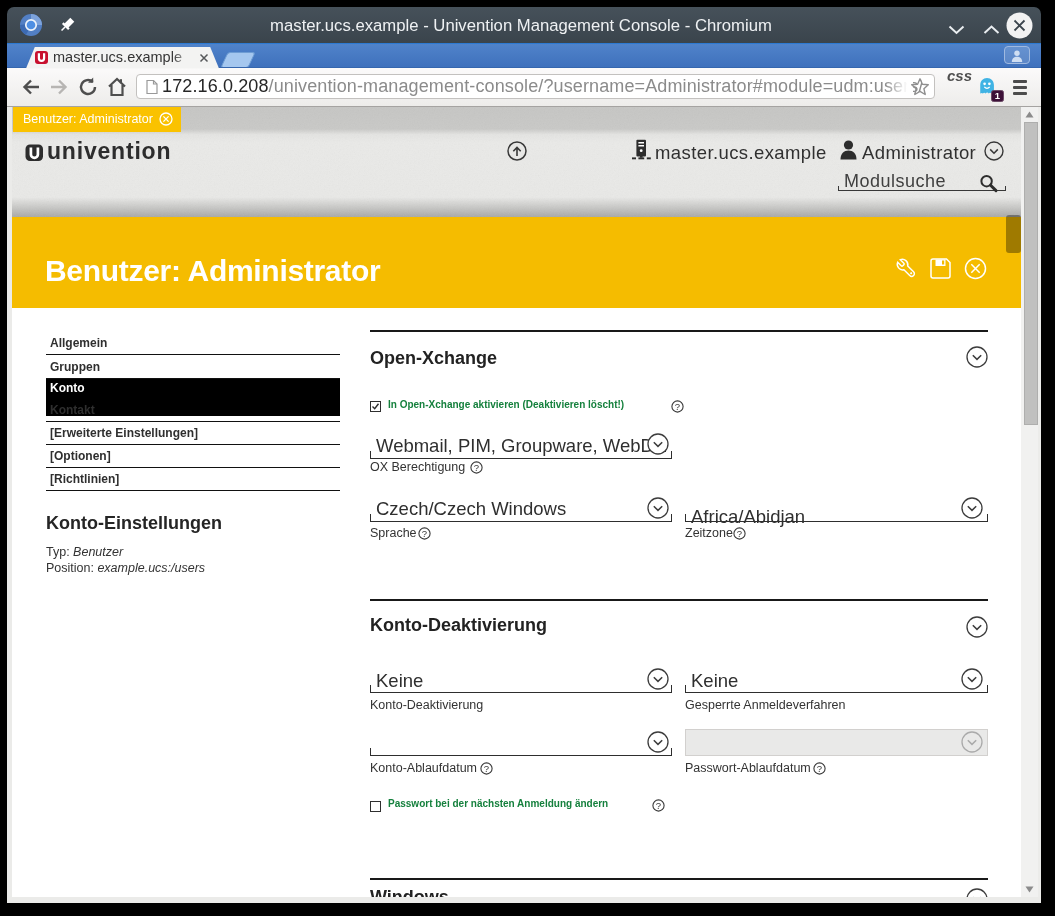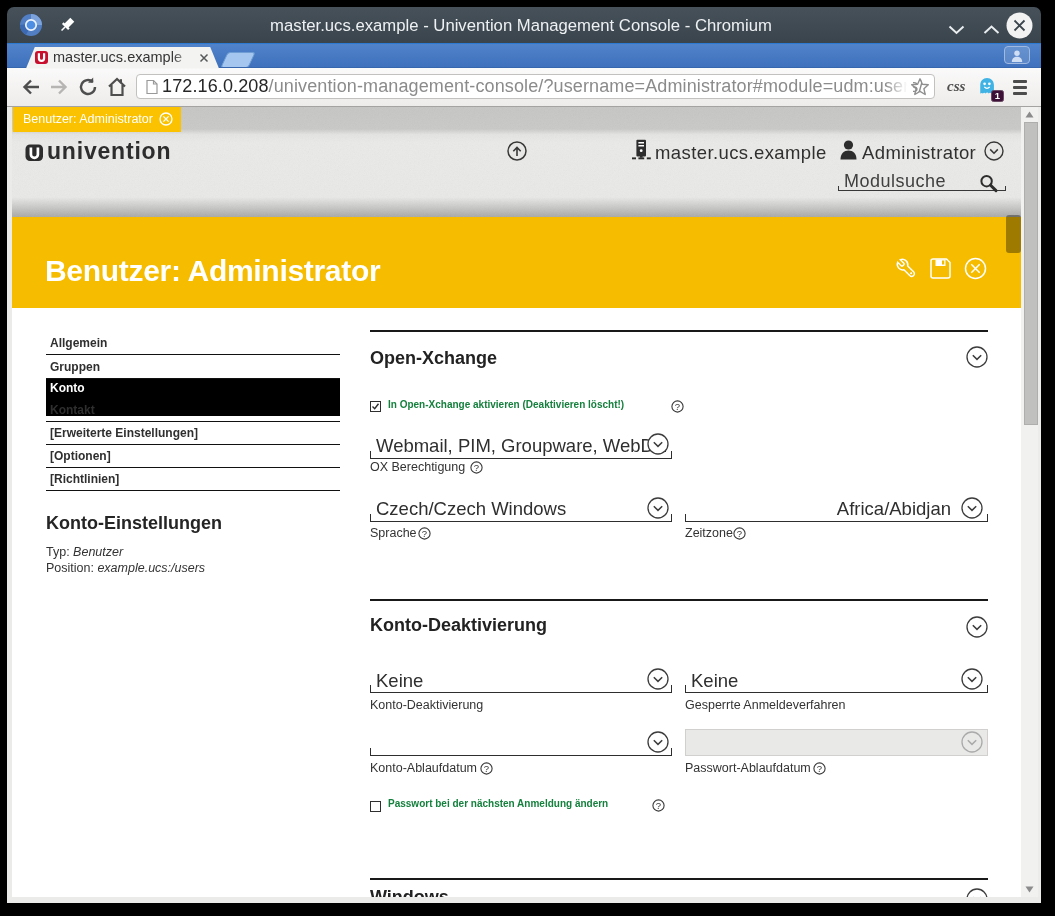--- a/index.html
+++ b/index.html
@@ -8,21 +8,21 @@
 #titlebar{position:absolute;left:0;top:0;width:1034px;height:36px;background:linear-gradient(#46515a,#3a444c);border-radius:7px 7px 0 0;}
 #title{position:absolute;left:-3px;top:0;width:1034px;height:28px;line-height:37px;text-align:center;color:#eef1f3;font-size:16.7px;}
 #tabstrip{position:absolute;left:0;top:36px;width:1034px;height:25px;background:linear-gradient(#5083ca,#3e70bc);border-top:1.5px solid #2d7ad2;box-sizing:border-box;}
 #tab{position:absolute;left:19px;top:39.5px;width:193px;height:22px;background:#f3f3f2;border-radius:6px 6px 0 0;clip-path:polygon(0 100%,9px 0,184px 0,193px 100%);z-index:5;}
 #tabtitle{position:absolute;left:46px;top:42px;z-index:6;font-size:14.5px;color:#343434;width:140px;overflow:hidden;white-space:nowrap;-webkit-mask-image:linear-gradient(90deg,#000 85%,transparent);}
 #newtab{position:absolute;left:217px;top:44.5px;width:26px;height:14px;background:#a5c7ef;border:1px solid #6f9dd4;border-radius:3px;transform:skewX(-25deg);}
 #toolbar{position:absolute;left:0;top:60px;width:1034px;height:38px;background:linear-gradient(#fbfafa,#edecea);border-top:1px solid #3566ae;border-bottom:1px solid #a5a3a1;box-sizing:content-box;}
 #urlbar{position:absolute;left:129px;top:67px;width:799px;height:25px;background:#fff;border:1px solid #c3c1bf;border-radius:4px;box-sizing:border-box;}
 #urltext{position:absolute;left:155px;top:67px;width:760px;height:25px;line-height:25px;font-size:18px;letter-spacing:0.12px;color:#8b8b8b;white-space:nowrap;overflow:hidden;}
 #urltext b{color:#262626;font-weight:normal;}
-#css{position:absolute;left:940px;top:71px;font-family:Liberation Serif, serif;font-style:italic;font-weight:bold;font-size:15px;color:#4f4f4f;}
+#css{position:absolute;left:940px;top:60px;font-family:Liberation Sans, sans-serif;font-style:italic;font-weight:bold;font-size:15px;color:#4f4f4f;}
 #profilebtn{position:absolute;left:997px;top:39px;width:26px;height:18px;border:1px solid #9fb9e0;border-radius:4px;background:rgba(255,255,255,0.14);box-sizing:border-box;}
 #urlfade{position:absolute;left:878px;top:68px;width:28px;height:23px;background:linear-gradient(90deg,rgba(255,255,255,0),#fff 80%);}
 .hbar{position:absolute;left:1006px;width:14px;height:3.6px;background:#4c4c4c;border-radius:1px;}
 #page{position:absolute;left:5px;top:100px;width:1009px;height:790px;background:#fff;overflow:hidden;}
 #scrollbar{position:absolute;left:1014px;top:100px;width:17px;height:790px;background:#f1f1f0;}
 #sthumb{position:absolute;left:2.5px;top:15px;width:14px;height:303px;background:#c0c0bf;border:1px solid #aeaead;box-sizing:border-box;}
 #rstrip{position:absolute;left:1031px;top:100px;width:3px;height:790px;background:#ececea;}
 #bstrip{position:absolute;left:0px;top:890px;width:1034px;height:6px;background:#ebebe9;}
 #lstrip{position:absolute;left:0px;top:100px;width:5px;height:790px;background:#ebebe9;}
 
@@ -266,21 +266,21 @@
         </svg>
       <div class="ftext" style="left:364px;top:190px;width:260px;">Czech/Czech Windows</div>
       <div class="uline" style="left:358px;top:205.5px;width:302px;"></div>
       <svg class="chev" style="left:634.5px;top:188.5px;">
           <use href="#chevf"></use>
         </svg>
       <div class="lbl" style="left:358px;top:217.5px;">Sprache</div>
       <svg class="help" style="left:406px;top:218.5px;">
           <use href="#helpc"></use>
         </svg>
-      <div class="ftext" style="left:679px;top:190px;width:260px;text-align:right;">Africa/Abidjan</div>
+      <div class="ftext" style="left:679px;top:198px;width:260px;">Africa/Abidjan</div>
       <div class="uline" style="left:673px;top:205.5px;width:303px;"></div>
       <svg class="chev" style="left:948.5px;top:188.5px;">
           <use href="#chevf"></use>
         </svg>
       <div class="lbl" style="left:673px;top:217.5px;">Zeitzone</div>
       <svg class="help" style="left:721px;top:218.5px;">
           <use href="#helpc"></use>
         </svg>
 
       <div class="rule" style="top:290.5px;"></div>

